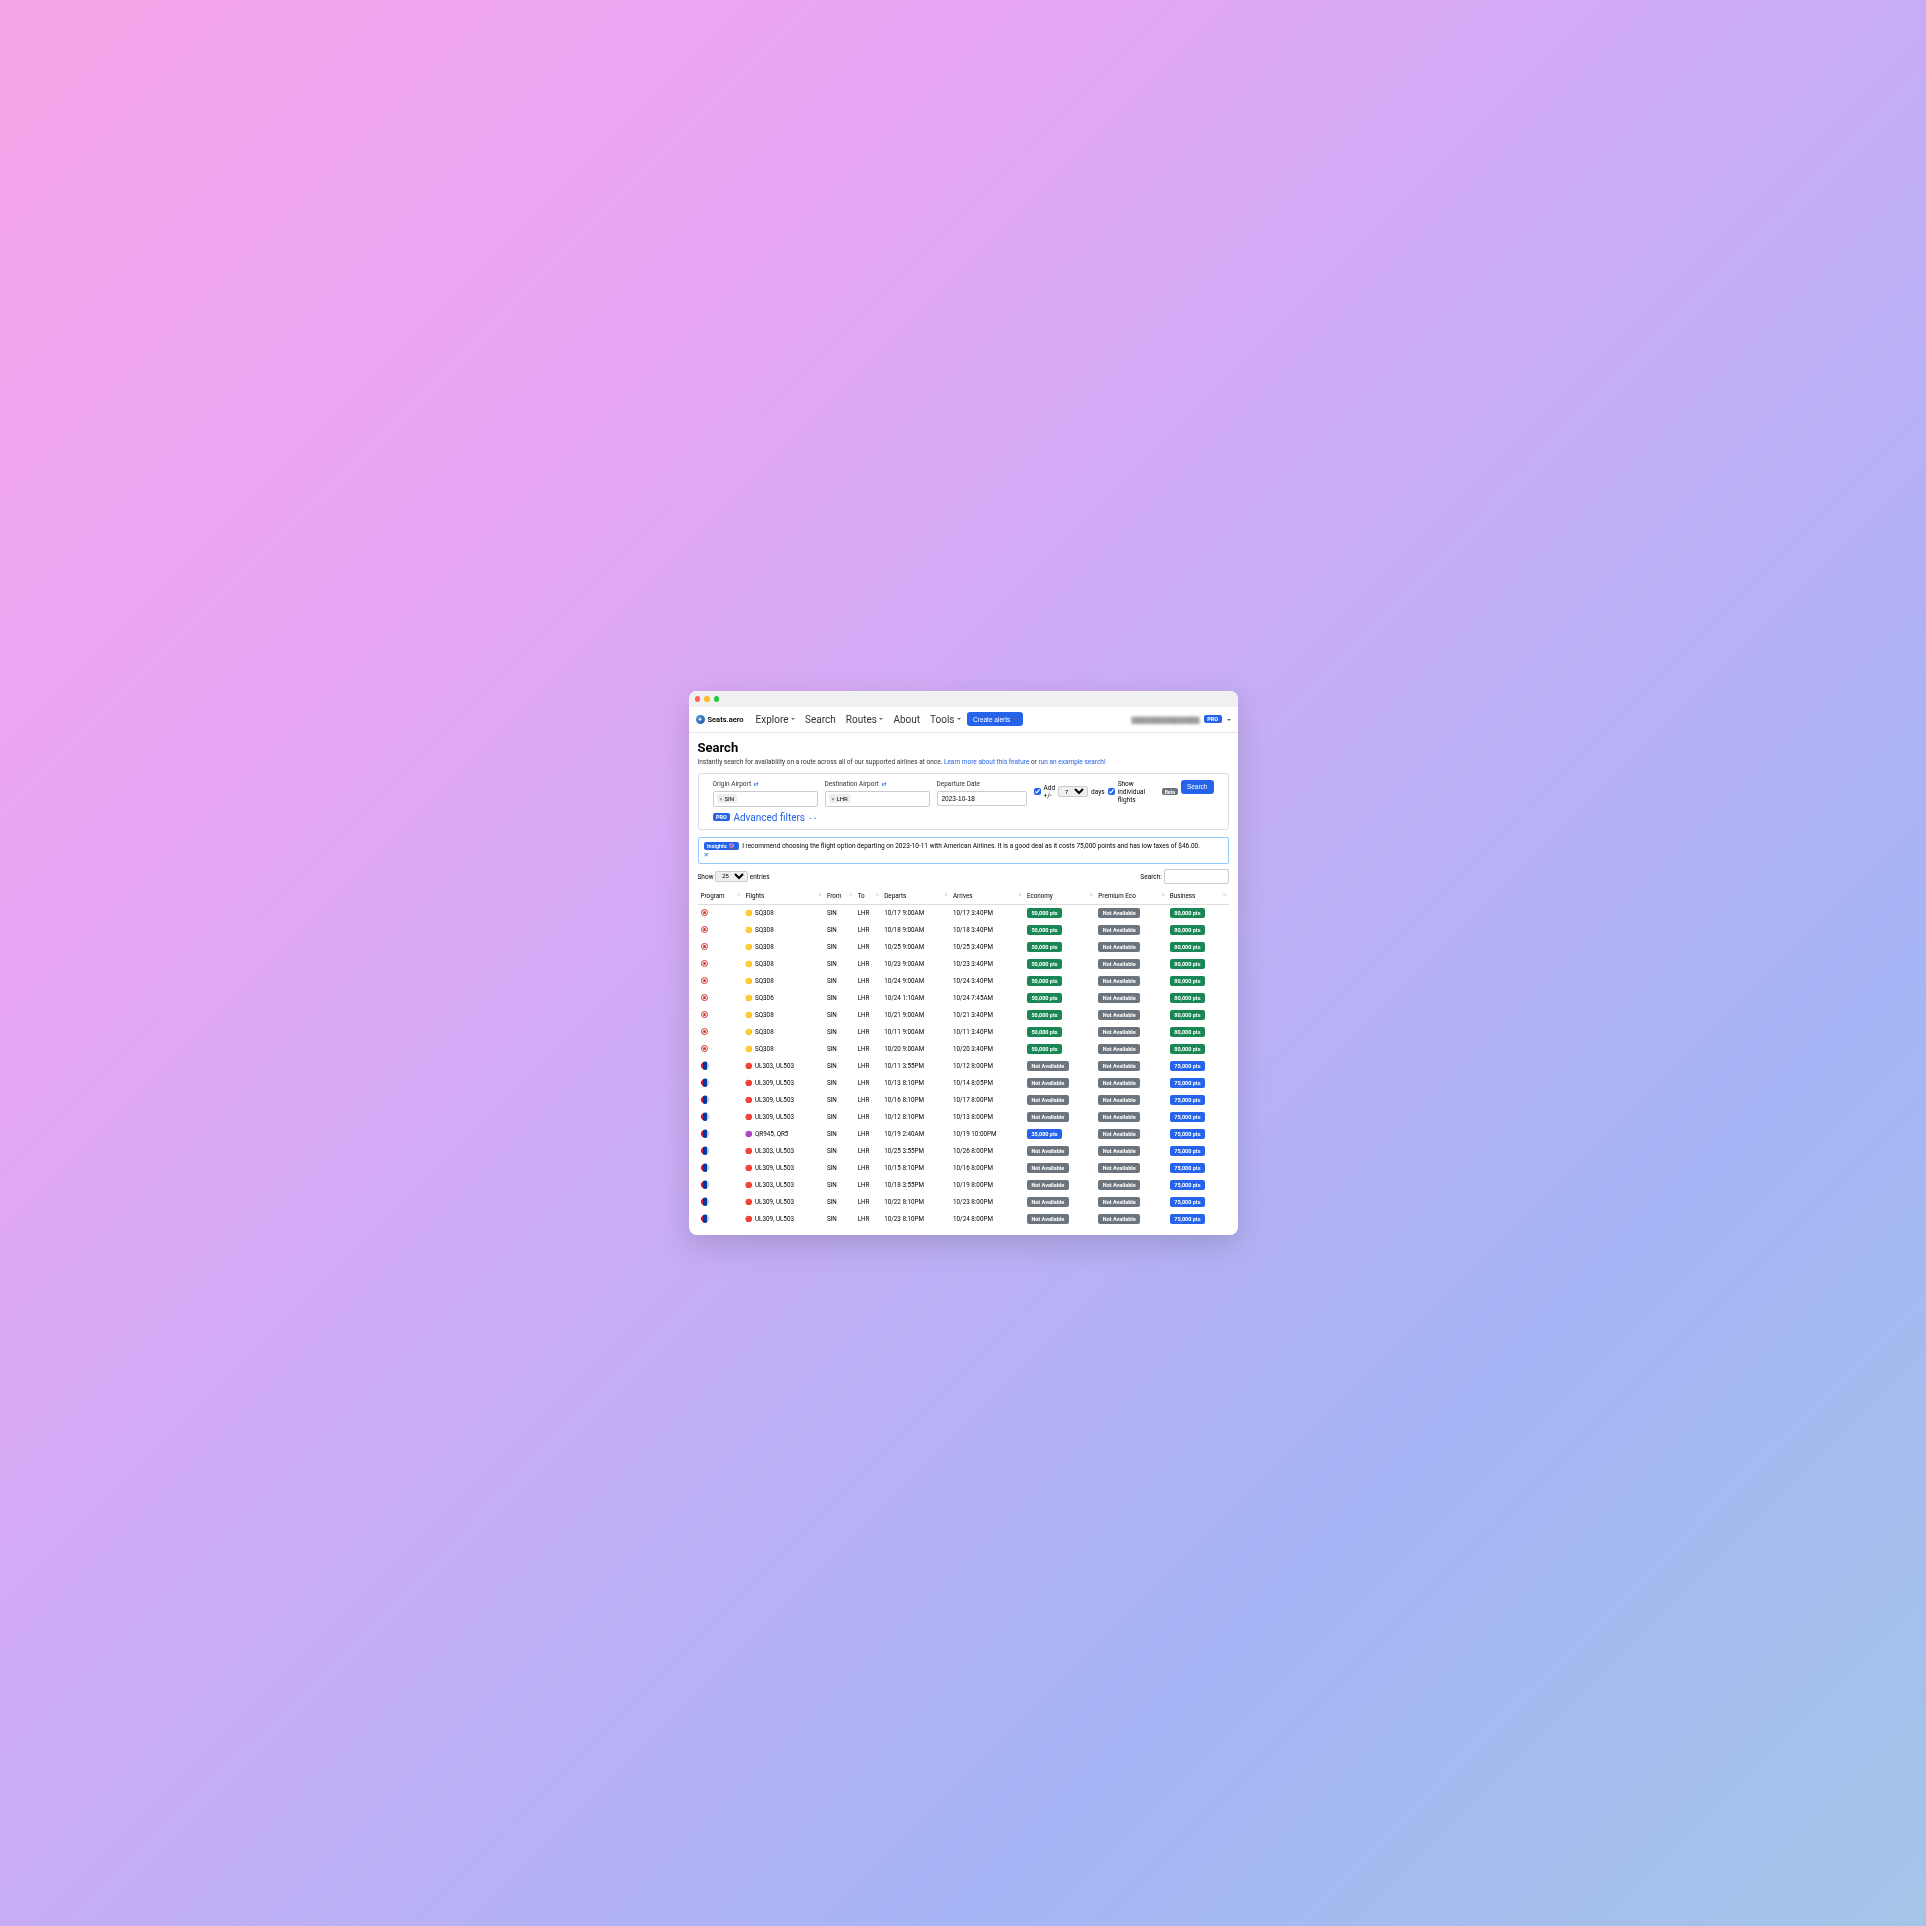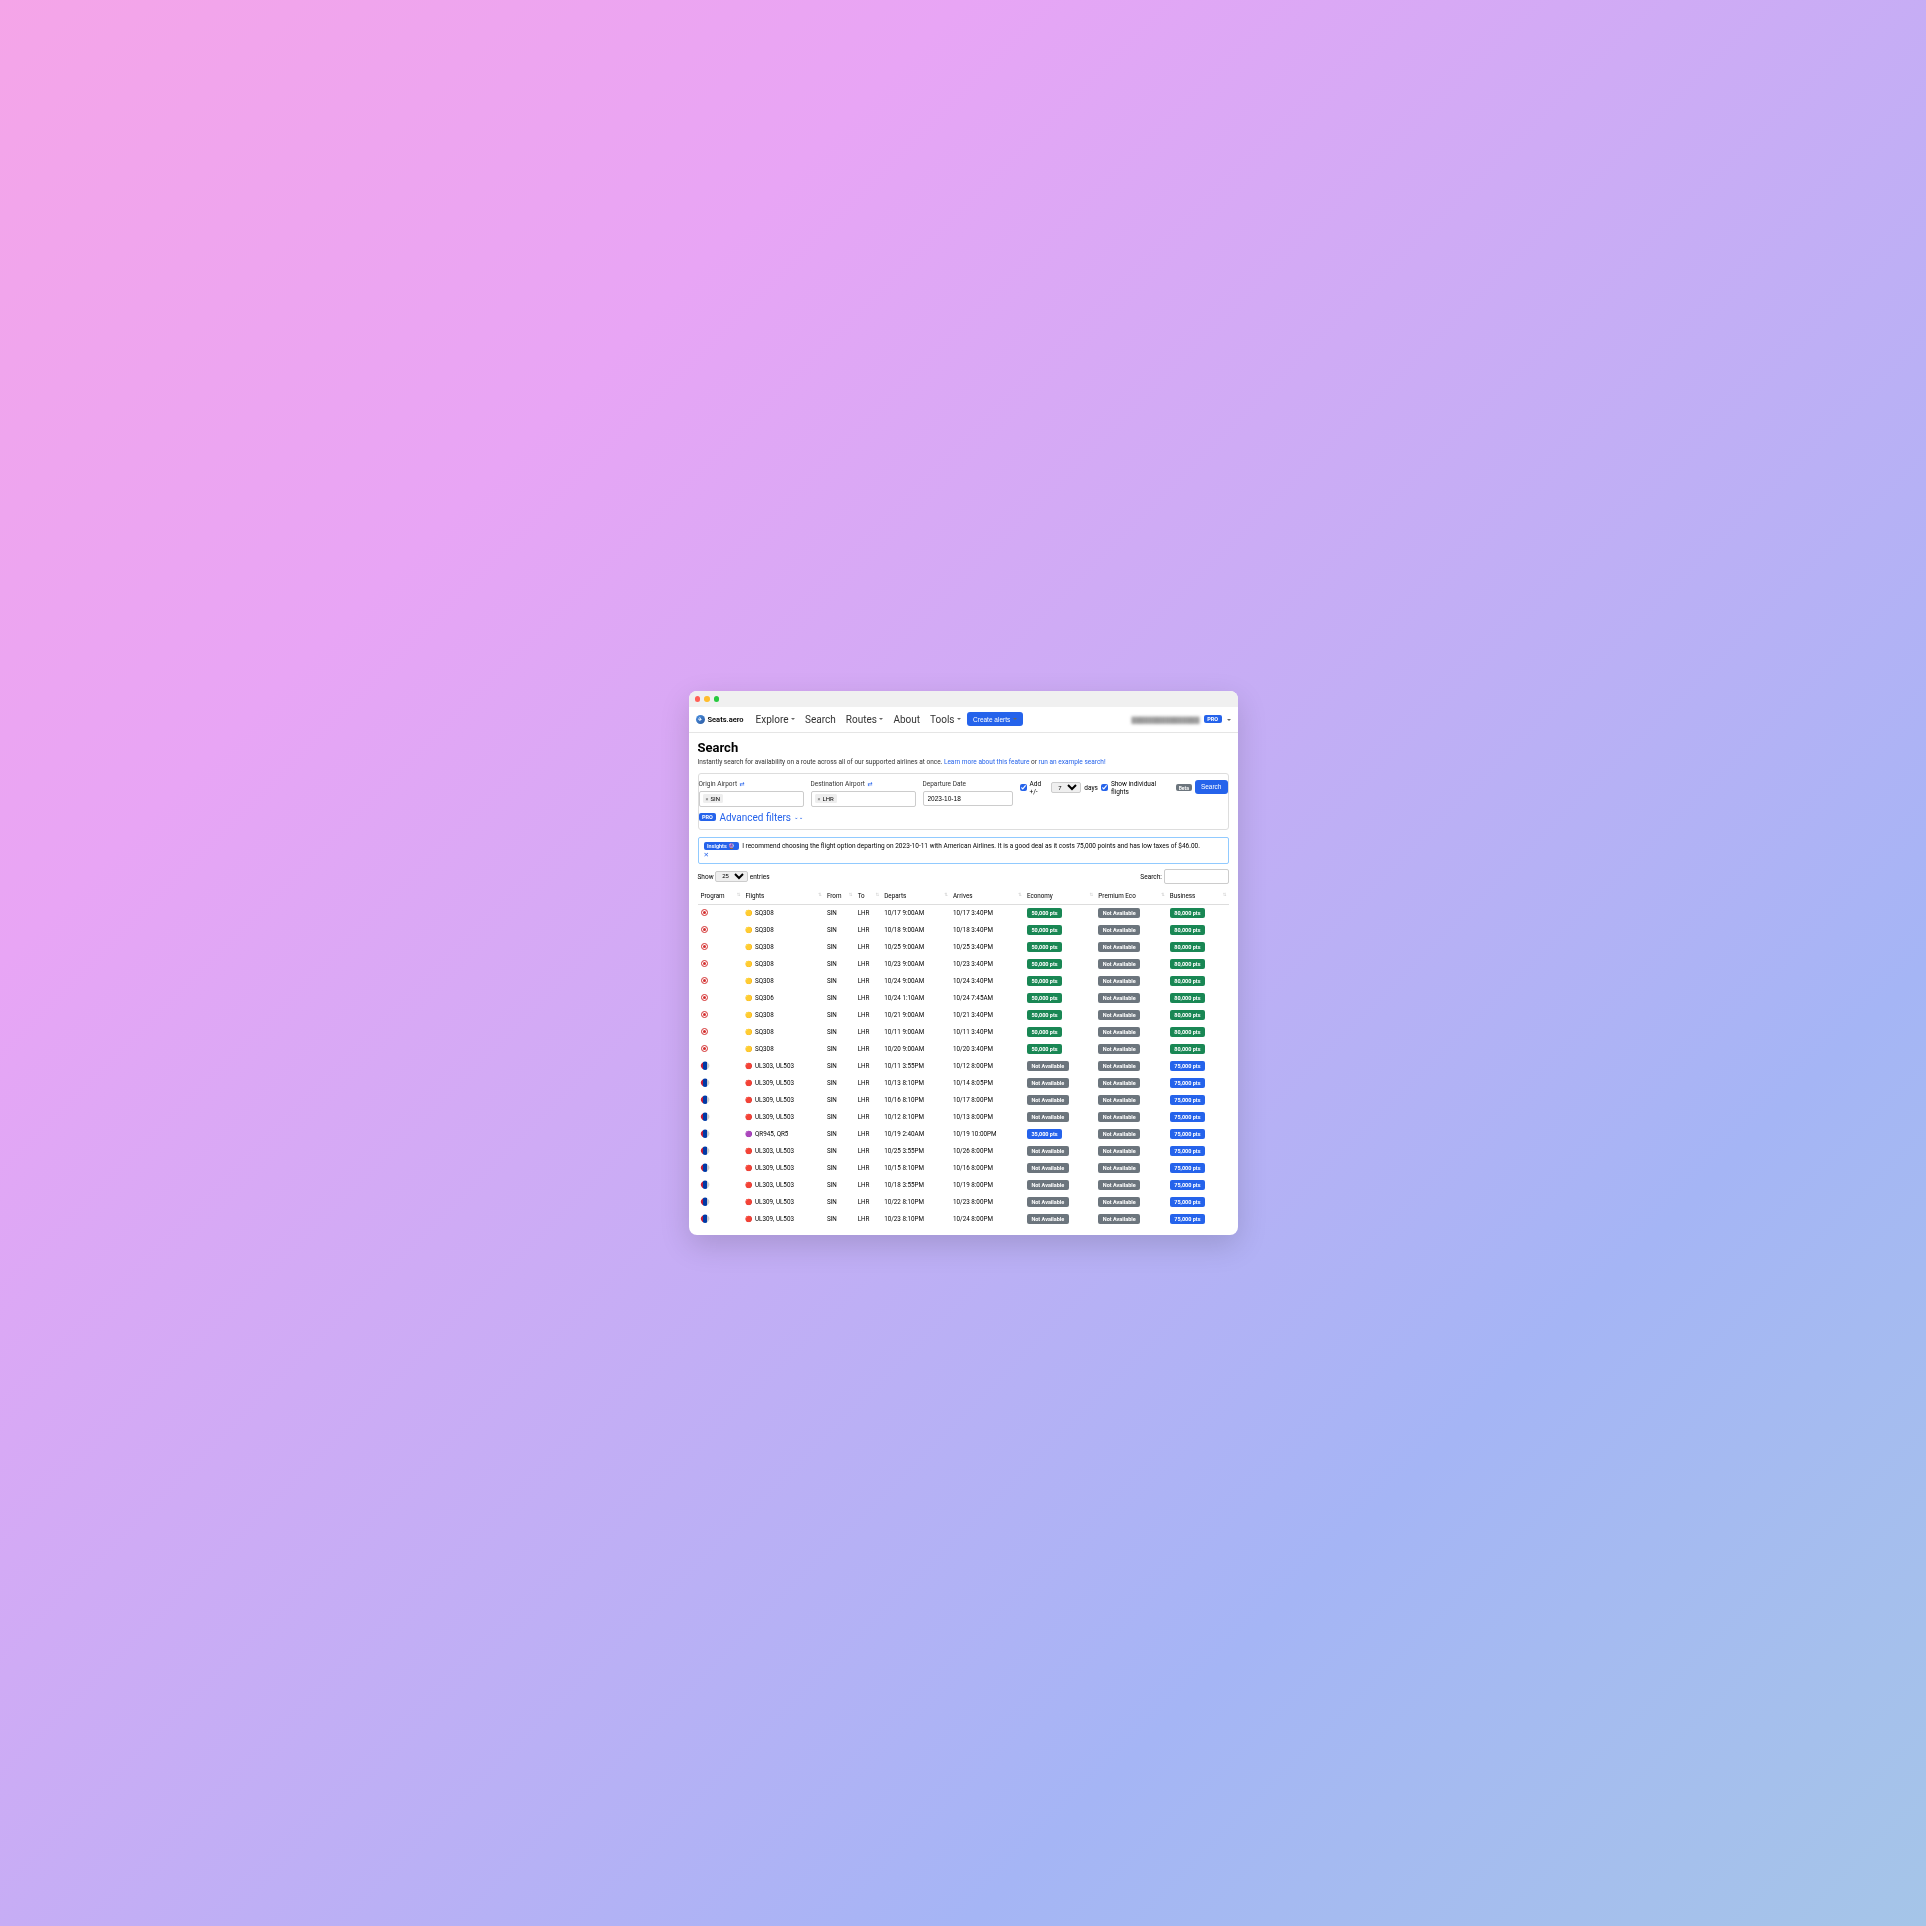--- a/index.html
+++ b/index.html
@@ -14,21 +14,21 @@
 .navlink{padding:3px 4px;color:#333;font-size:10px;cursor:pointer;display:flex;align-items:center;gap:1.5px}
 .caret::after{content:"";display:inline-block;border-left:2px solid transparent;border-right:2px solid transparent;border-top:2px solid #666;margin-left:1px;vertical-align:middle}
 .btn-primary{background:#2563eb;color:#fff;border:none;padding:3.5px 6px;border-radius:3px;font-size:6.5px;cursor:pointer;display:inline-flex;align-items:center;gap:2px}
 .nav-right{margin-left:auto;display:flex;align-items:center;gap:4px}
 .blurred{color:#999;filter:blur(1.5px);font-size:6px}
 .pro-badge{background:#2563eb;color:#fff;padding:1px 3.5px;border-radius:2px;font-size:5.5px;font-weight:700}
 .content{padding:7px 9px}
 h1{font-size:13px;font-weight:700;margin-bottom:3px}
 .subtitle{font-size:6.5px;color:#333;margin-bottom:7px}
 .subtitle a{color:#2563eb;text-decoration:none}
-.panel{border:0.5px solid #ddd;border-radius:3px;padding:6px 0;margin-bottom:7px}
+.panel{border:0.5px solid #ddd;border-radius:3px;padding:6px 14px;margin-bottom:7px}
 .form-row{display:flex;gap:7px;flex-wrap:wrap}
 .fgroup{display:flex;flex-direction:column;gap:3px}
 .fgroup.w1{flex:0 0 105px}
 .fgroup.w2{flex:0 0 90px}
 .fgroup.w3{flex:1}
 .flabel{font-size:6.5px;color:#333;display:flex;align-items:center;gap:2.5px}
 .swap{color:#2563eb;font-size:6px}
 .taginput{border:0.5px solid #ccc;border-radius:2px;padding:2px 3px;display:flex;align-items:center;min-height:16px;background:#fff}
 .tag{background:#eee;border-radius:1.5px;padding:1px 3px;font-size:6px;display:flex;align-items:center;gap:2px}
 .tag-x{cursor:pointer;color:#666;font-size:5.5px}

